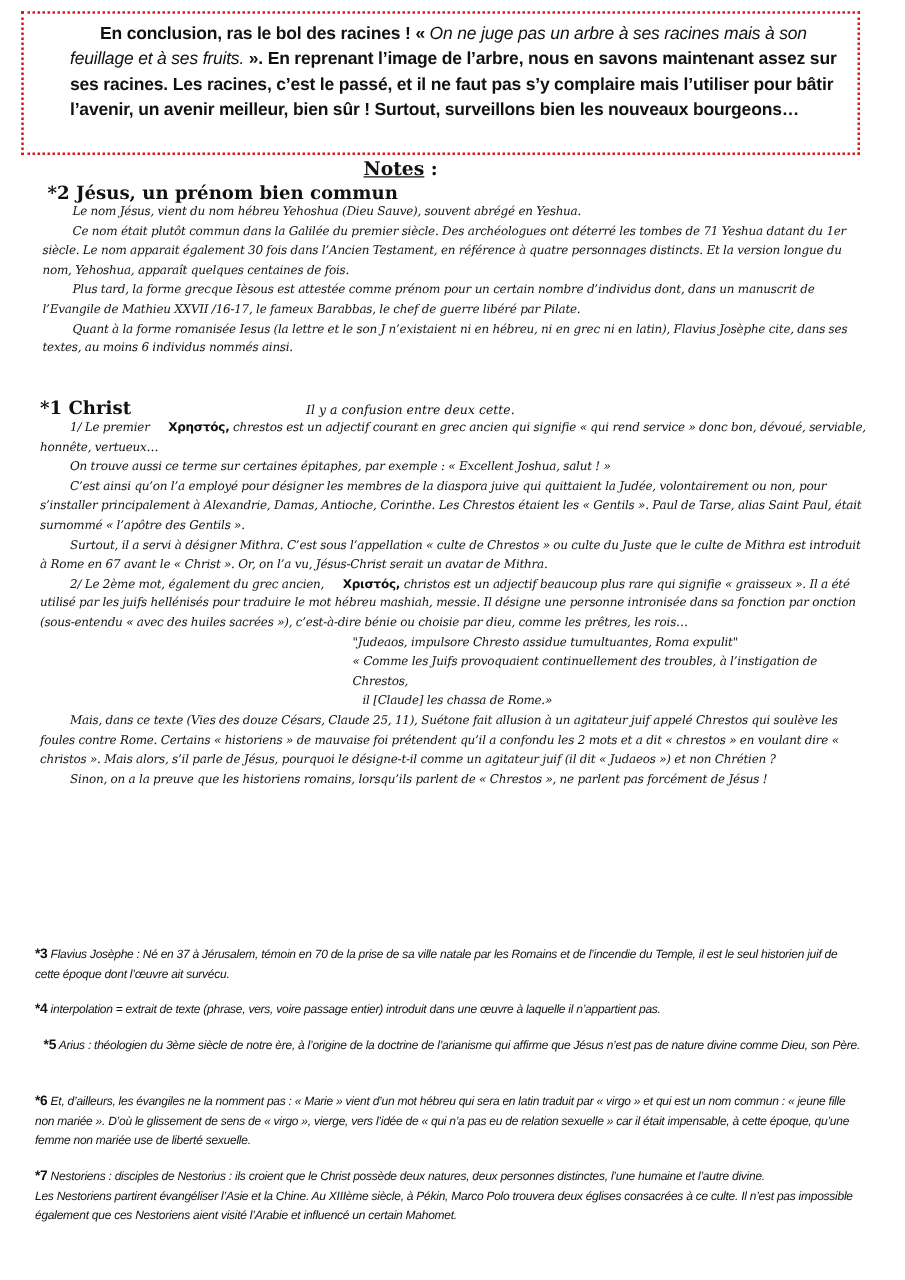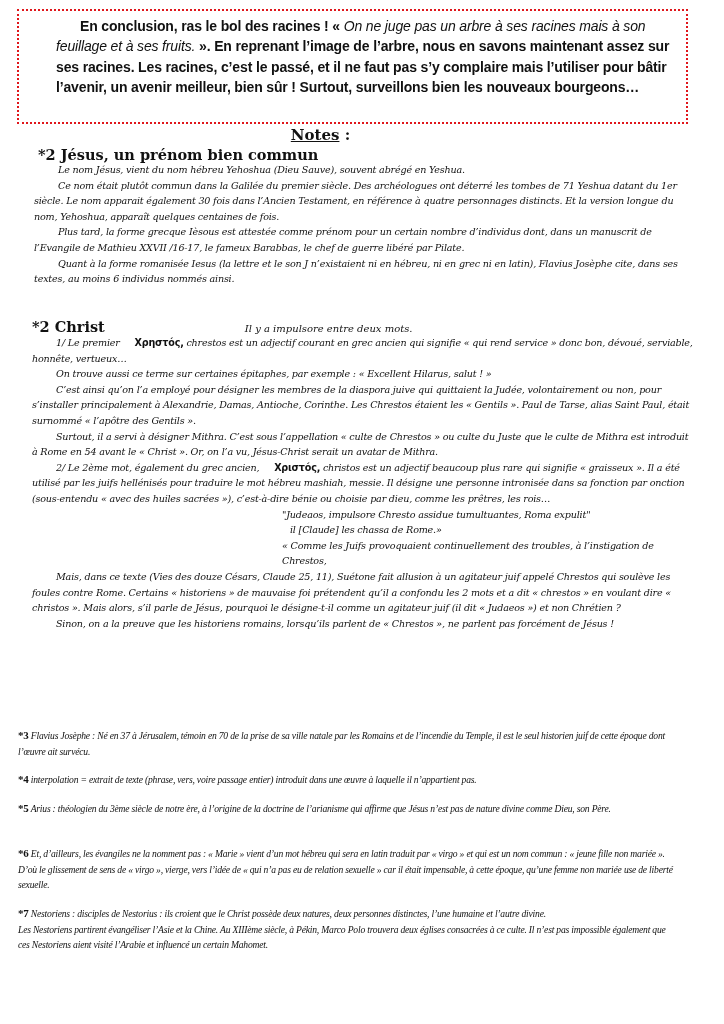--- a/index.html
+++ b/index.html
@@ -21,54 +21,54 @@
   .body-text {
     position: absolute; left: 34px; width: 660px;
     font-family: "DejaVu Serif", serif; font-style: italic; font-size: 9.6px; line-height: 15.6px;
     letter-spacing: -0.2px;
   }
   .ind { text-indent: 24px; }
   p { margin: 0; }
   .greek { font-family: "DejaVu Sans", sans-serif; font-style: normal; font-weight: bold; margin-left: 12px; }
   .quote-block { padding-left: 250px; }
   .nb { font-style: normal; font-weight: bold; font-size: 11px; }
-  .note { position: absolute; left: 18px; width: 660px; font-family: Liberation Serif, serif; font-style: italic; font-size: 9.6px; line-height: 15.6px; letter-spacing: -0.2px; }
+  .note { position: absolute; left: 28px; width: 660px; font-family: Liberation Sans, sans-serif; font-style: italic; font-size: 9.6px; line-height: 15.6px; letter-spacing: -0.2px; margin-top: 28px; }
   .sub { font-style: italic; font-weight: normal; font-family: "DejaVu Serif", serif; font-size: 10px; margin-left: 140px; }
 </style>
 </head>
 <body>
 
 <div class="conclusion" style="border-color: rgb(224, 22, 27);">
   <div class="ind"><span>En conclusion, ras le bol des racines ! « </span><i>On ne juge pas un arbre à ses racines mais à son feuillage et à ses fruits.</i><span> ». En reprenant l’image de l’arbre, nous en savons maintenant assez sur ses racines. Les racines, c’est le passé, et il ne faut pas s’y complaire mais l’utiliser pour bâtir l’avenir, un avenir meilleur, bien sûr ! Surtout, surveillons bien les nouveaux bourgeons…</span></div>
 </div>
 
 <div class="notes-title"><u>Notes</u><span> :</span></div>
 
 <div class="h1" style="left:38px; top:146px;">*2   Jésus, un prénom bien commun</div>
 <div class="body-text" style="top:162px;">
   <p class="ind">Le nom Jésus, vient du nom hébreu Yehoshua (Dieu Sauve), souvent abrégé en Yeshua.</p>
   <p class="ind">Ce nom était plutôt commun dans la Galilée du premier siècle. Des archéologues ont déterré les tombes de 71 Yeshua datant du 1er siècle. Le nom apparait également 30 fois dans l’Ancien Testament, en référence à quatre personnages distincts. Et la version longue du nom, Yehoshua, apparaît quelques centaines de fois.</p>
   <p class="ind">Plus tard, la forme grecque Ièsous est attestée comme prénom pour un certain nombre d’individus dont, dans un manuscrit de l’Evangile de Mathieu XXVII /16-17, le fameux Barabbas, le chef de guerre libéré par Pilate.</p>
   <p class="ind">Quant à la forme romanisée Iesus (la lettre et le son J n’existaient ni en hébreu, ni en grec ni en latin), Flavius Josèphe cite, dans ses textes, au moins 6 individus nommés ainsi.</p>
 </div>
 
-<div class="h1" style="left:32px; top:318px;"><span>*2   Christ</span><span class="sub">Il y a impulsore entre deux mots.</span></div>
+<div class="h1" style="left:32px; top:318px;"><span>*1   Christ</span><span class="sub">Il y a confusion entre deux cette.</span></div>
 <div class="body-text" style="top:335px; left:32px; width:664px;">
   <p class="ind"><span>1/ Le premier </span><span class="greek">Χρηστός,</span><span> chrestos est un adjectif courant en grec ancien qui signifie « qui rend service » donc bon, dévoué, serviable, honnête, vertueux…</span></p>
-  <p class="ind">On trouve aussi ce terme sur certaines épitaphes, par exemple : « Excellent Hilarus, salut ! »</p>
+  <p class="ind">On trouve aussi ce terme sur certaines épitaphes, par exemple : « Excellent Joshua, salut ! »</p>
   <p class="ind">C’est ainsi qu’on l’a employé pour désigner les membres de la diaspora juive qui quittaient la Judée, volontairement ou non, pour s’installer principalement à Alexandrie, Damas, Antioche, Corinthe. Les Chrestos étaient les « Gentils ». Paul de Tarse, alias Saint Paul, était surnommé « l’apôtre des Gentils ».</p>
-  <p class="ind">Surtout, il a servi à désigner Mithra. C’est sous l’appellation « culte de Chrestos » ou culte du Juste que le culte de Mithra est introduit à Rome en 54 avant le « Christ ». Or, on l’a vu, Jésus-Christ serait un avatar de Mithra.</p>
+  <p class="ind">Surtout, il a servi à désigner Mithra. C’est sous l’appellation « culte de Chrestos » ou culte du Juste que le culte de Mithra est introduit à Rome en 67 avant le « Christ ». Or, on l’a vu, Jésus-Christ serait un avatar de Mithra.</p>
   <p class="ind"><span>2/ Le 2ème mot, également du grec ancien, </span><span class="greek">Χριστός,</span><span> christos est un adjectif beaucoup plus rare qui signifie « graisseux ». Il a été utilisé par les juifs hellénisés pour traduire le mot hébreu mashiah, messie. Il désigne une personne intronisée dans sa fonction par onction (sous-entendu « avec des huiles sacrées »), c’est-à-dire bénie ou choisie par dieu, comme les prêtres, les rois…</span></p>
   <p class="quote-block">"Judeaos, impulsore Chresto assidue tumultuantes, Roma expulit"</p>
+  <p class="quote-block">« Comme les Juifs provoquaient continuellement des troubles, à l’instigation de Chrestos,</p>
   <p class="quote-block" style="padding-left:258px;">il [Claude] les chassa de Rome.»</p>
-  <p class="quote-block">« Comme les Juifs provoquaient continuellement des troubles, à l’instigation de Chrestos,</p>
   <p class="ind">Mais, dans ce texte (Vies des douze Césars, Claude 25, 11), Suétone fait allusion à un agitateur juif appelé Chrestos qui soulève les foules contre Rome. Certains « historiens » de mauvaise foi prétendent qu’il a confondu les 2 mots et a dit « chrestos » en voulant dire « christos ». Mais alors, s’il parle de Jésus, pourquoi le désigne-t-il comme un agitateur juif (il dit « Judaeos ») et non Chrétien ?</p>
   <p class="ind">Sinon, on a la preuve que les historiens romains, lorsqu’ils parlent de « Chrestos », ne parlent pas forcément de Jésus !</p>
 </div>
 
 <div class="note" style="top:728px;"><span class="nb">*3</span><span> Flavius Josèphe : Né en 37 à Jérusalem, témoin en 70 de la prise de sa ville natale par les Romains et de l’incendie du Temple, il est le seul historien juif de cette époque dont l’œuvre ait survécu.</span></div>
 <div class="note" style="top:772px;"><span class="nb">*4</span><span>  interpolation = extrait de texte (phrase, vers, voire passage entier) introduit dans une œuvre à laquelle il n’appartient pas.</span></div>
-<div class="note" style="top:801px;"><span class="nb">*5</span><span> Arius : théologien du 3ème siècle de notre ère, à l’origine de la doctrine de l’arianisme qui affirme que Jésus n’est pas de nature divine comme Dieu, son Père.</span></div>
+<div class="note" style="top:801px;text-align:right;"><span class="nb">*5</span><span> Arius : théologien du 3ème siècle de notre ère, à l’origine de la doctrine de l’arianisme qui affirme que Jésus n’est pas de nature divine comme Dieu, son Père.</span></div>
 <div class="note" style="top:846px;"><span class="nb">*6</span><span> Et, d’ailleurs, les évangiles ne la nomment pas : « Marie » vient d’un mot hébreu qui sera en latin traduit par « virgo » et qui est un nom commun : « jeune fille non mariée ». D’où le glissement de sens de « virgo », vierge, vers l’idée de « qui n’a pas eu de relation sexuelle » car il était impensable, à cette époque, qu’une femme non mariée use de liberté sexuelle.</span></div>
 <div class="note" style="top:906px;">
   <p><span class="nb">*7</span><span> Nestoriens : disciples de Nestorius : ils croient que le Christ possède deux natures, deux personnes distinctes, l’une humaine et l’autre divine.</span></p>
   <p>Les Nestoriens partirent évangéliser l’Asie et la Chine. Au XIIIème siècle, à Pékin, Marco Polo trouvera deux églises consacrées à ce culte. Il n’est pas impossible également que ces Nestoriens aient visité l’Arabie et influencé un certain Mahomet.</p>
 </div>
 
 </body></html>

